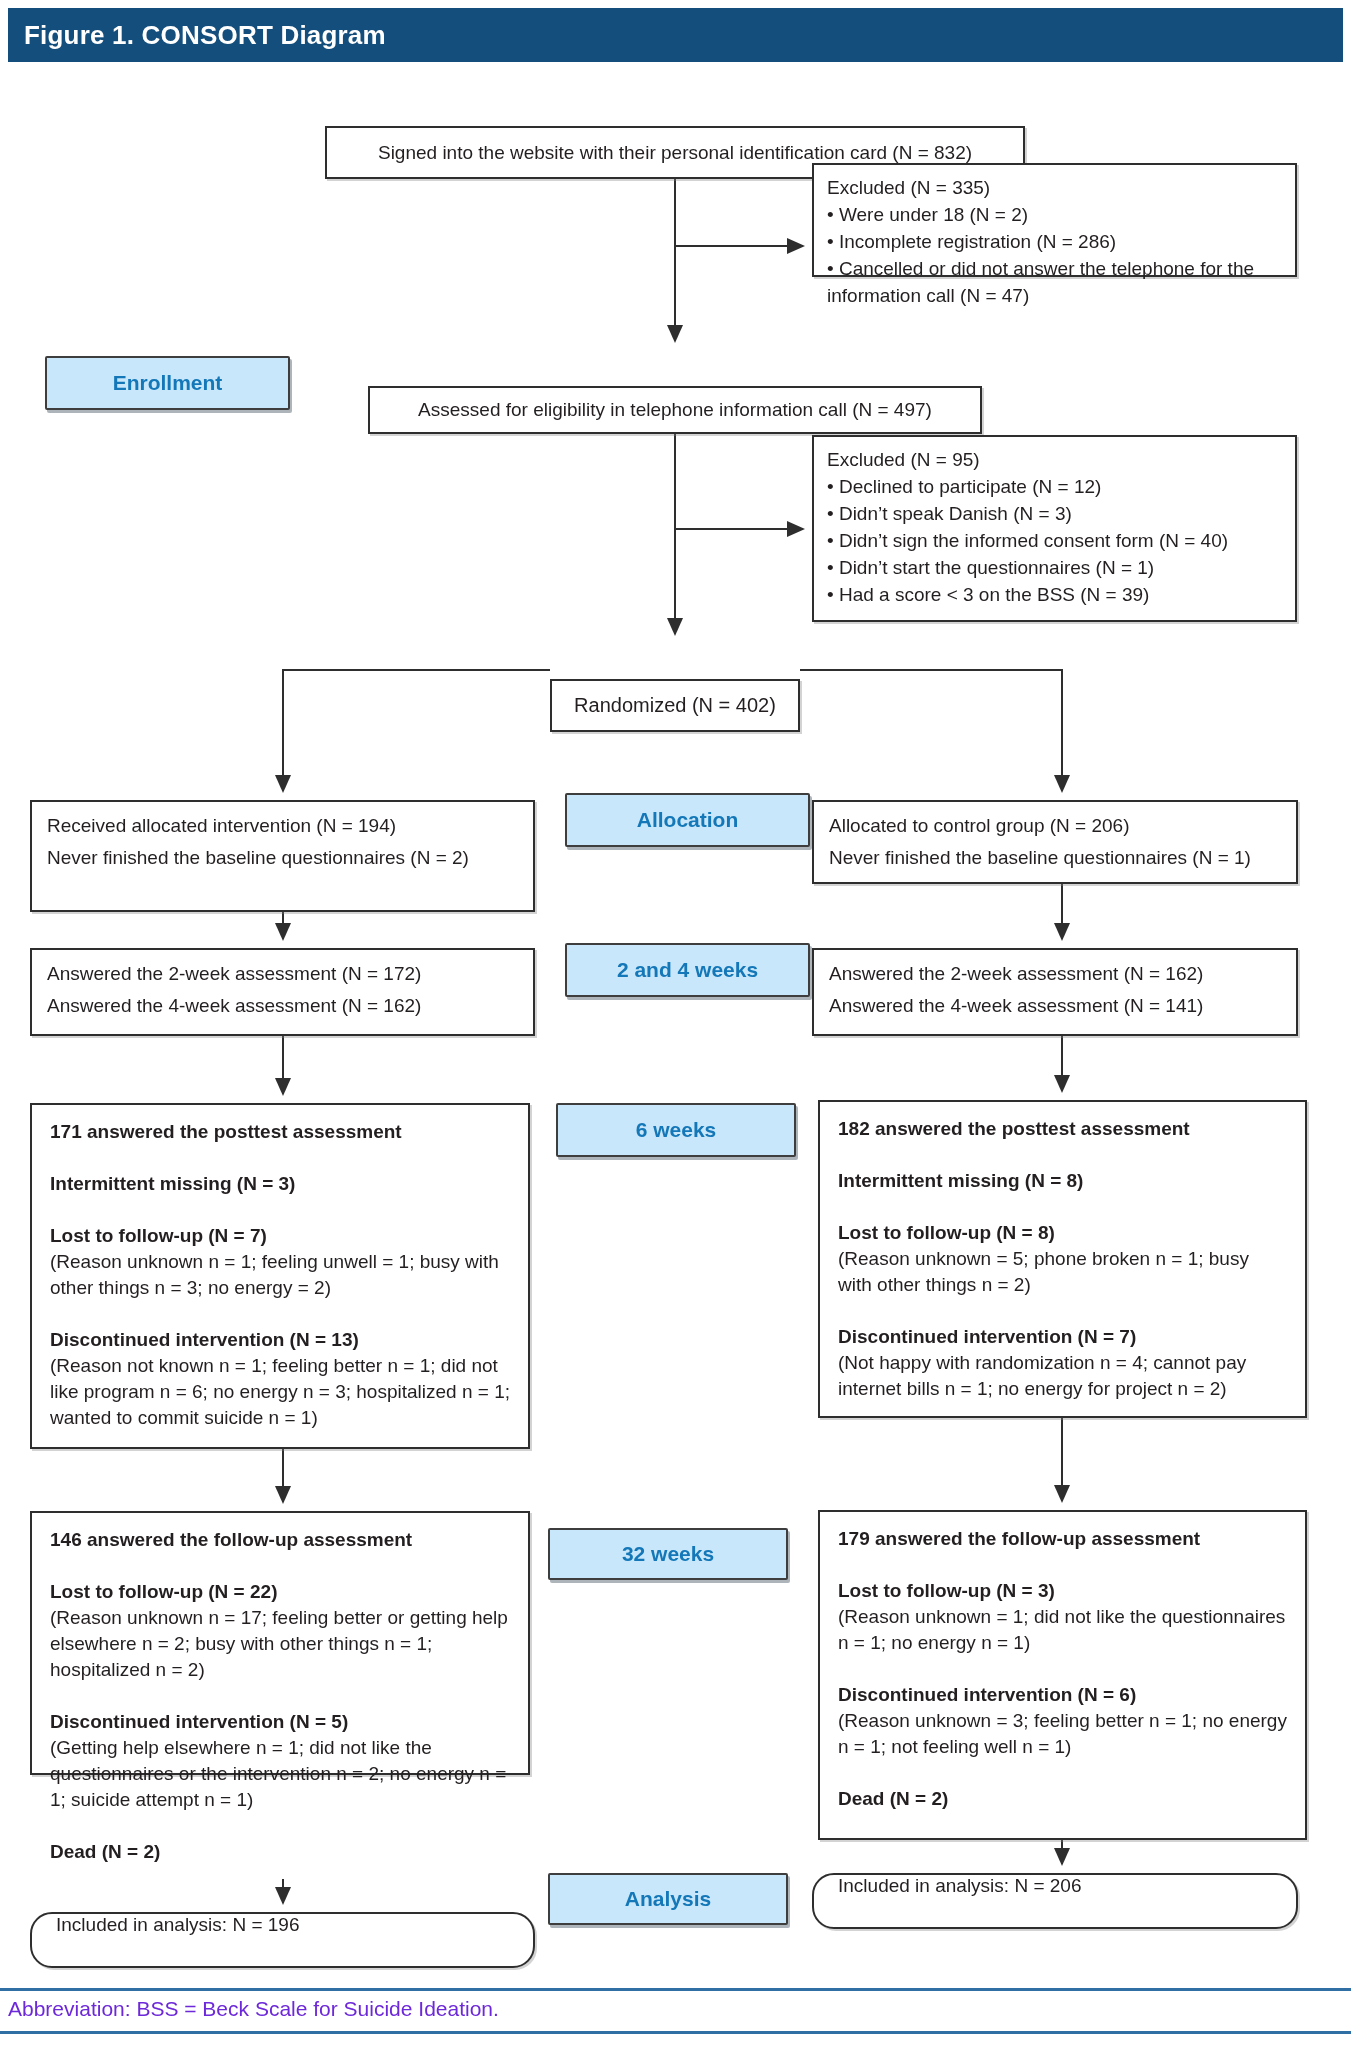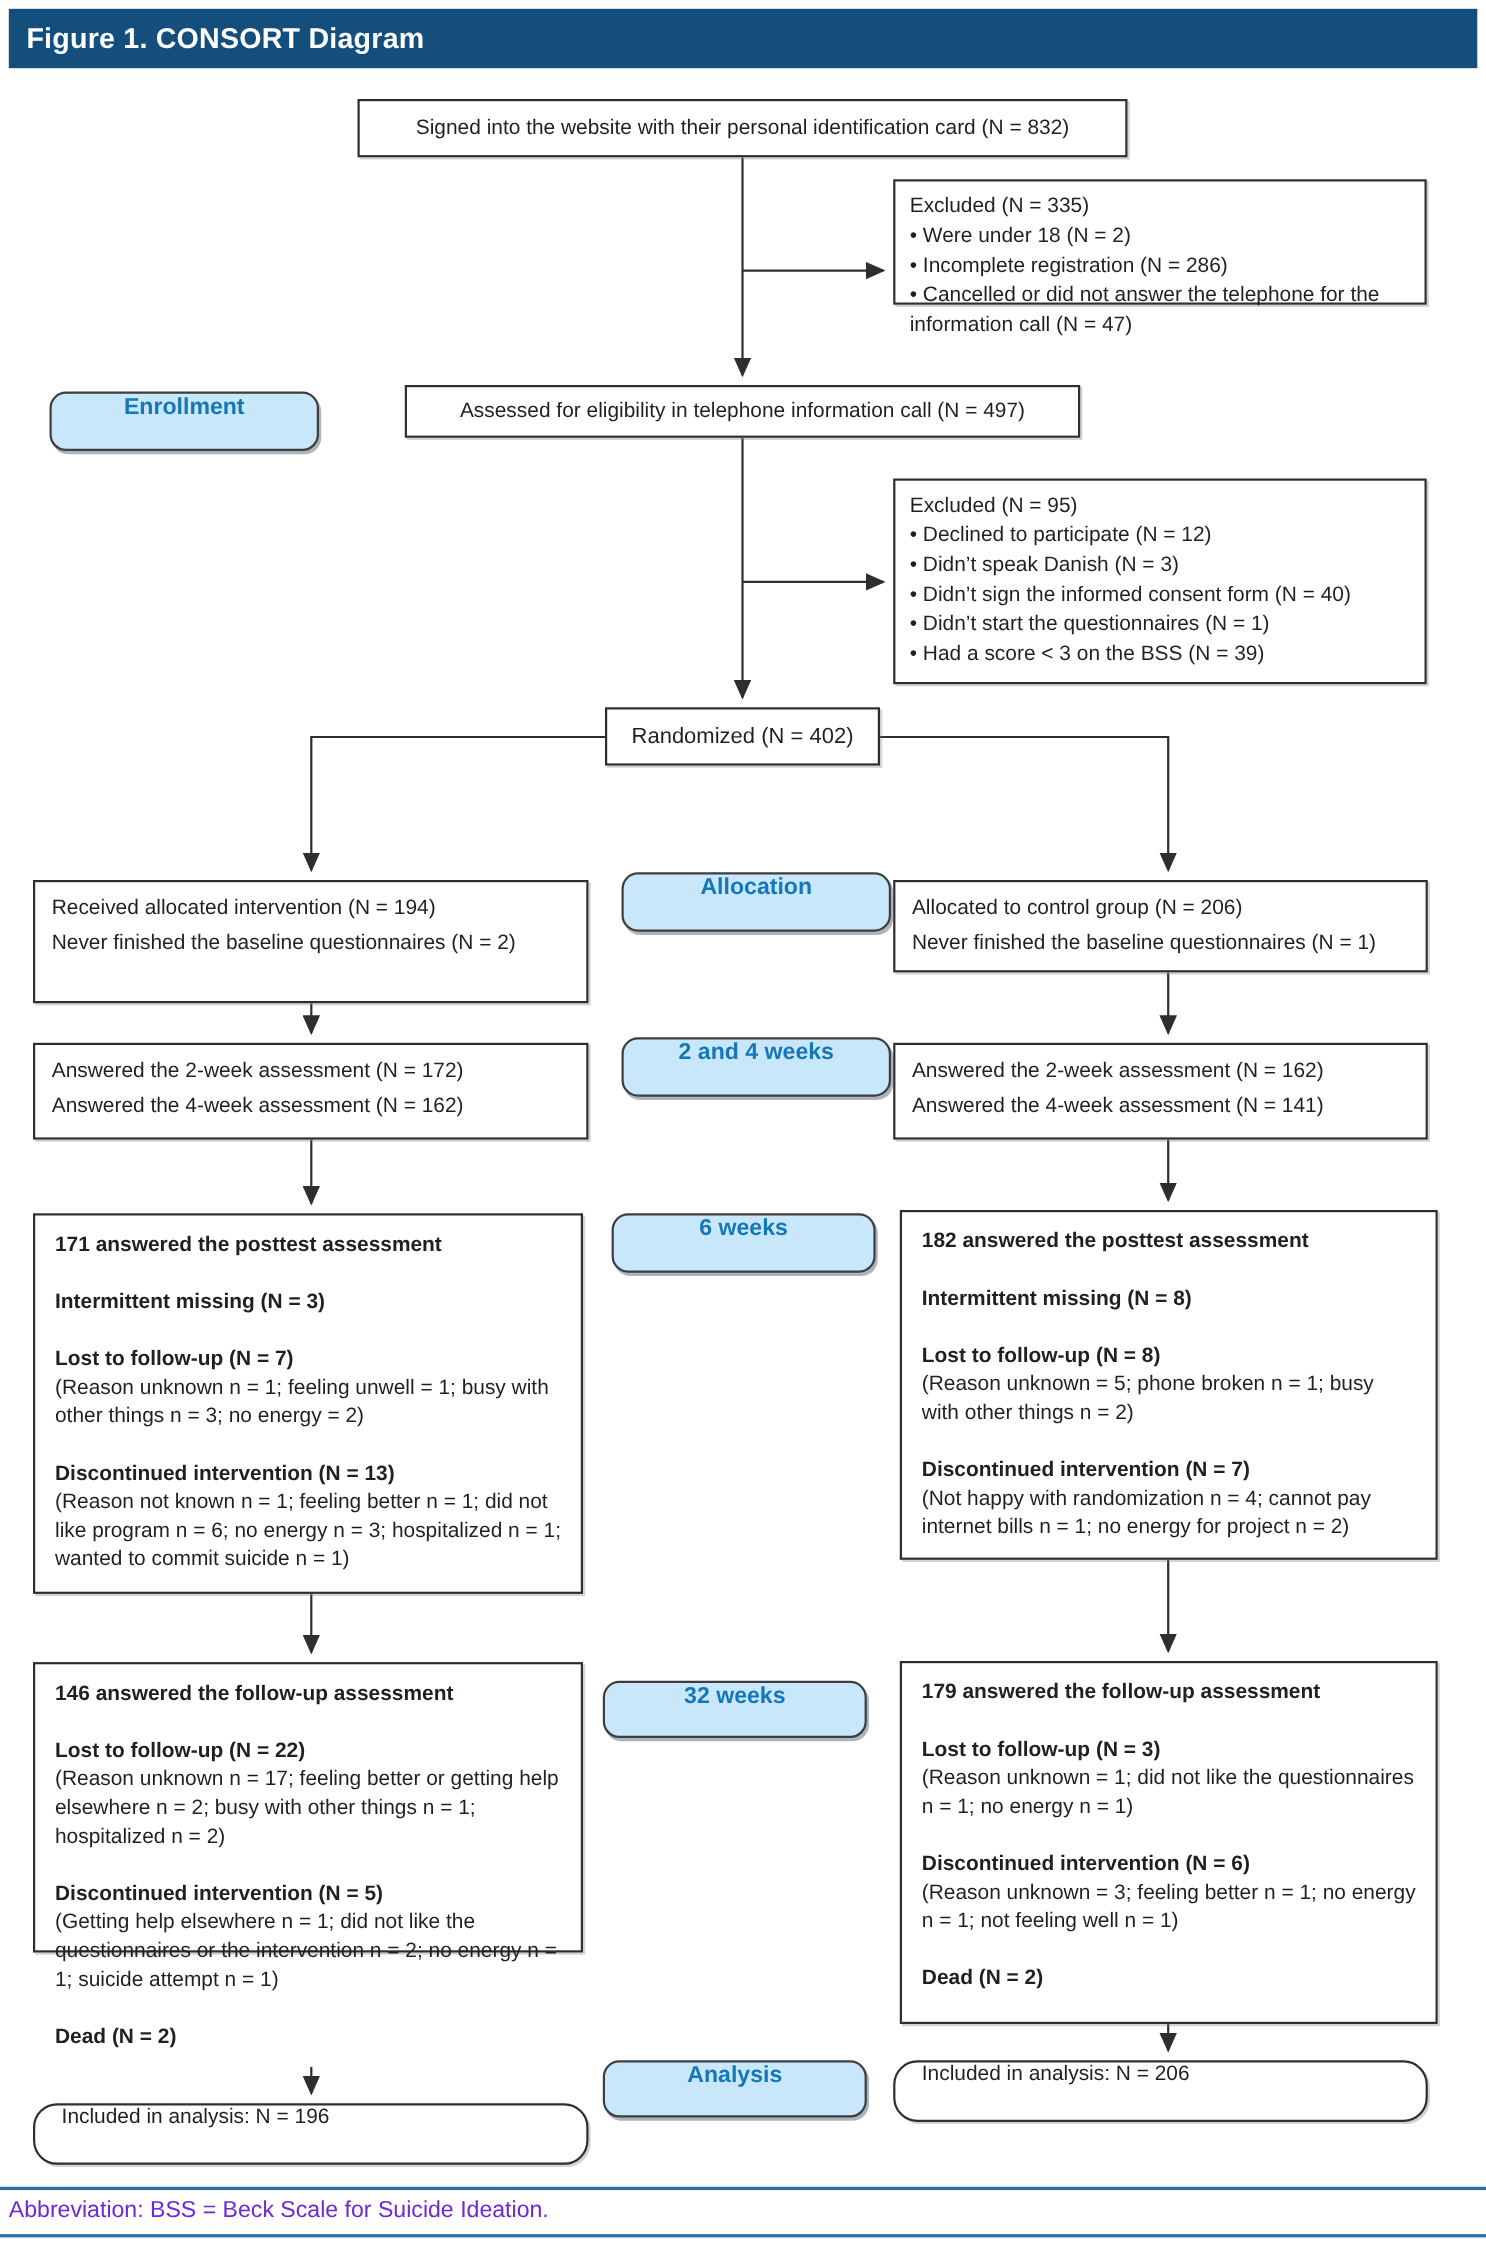--- a/index.html
+++ b/index.html
@@ -5,31 +5,31 @@
   html,body{margin:0;padding:0;background:#ffffff;}
   body{font-family:"Liberation Sans","DejaVu Sans",sans-serif;color:#231f20;}
   .canvas{position:relative;width:1351px;height:2048px;background:#fff;overflow:hidden;}
 
   .hdr{position:absolute;left:8px;top:8px;width:1335px;height:54px;background:#144e7c;
        color:#fff;font-weight:bold;font-size:26px;line-height:54px;padding-left:16px;
        box-sizing:border-box;letter-spacing:.2px;}
 
   .box{position:absolute;background:#fff;border:2px solid #2e2e2e;box-sizing:border-box;
        font-size:19px;box-shadow:2px 2px 0 rgba(130,130,130,.35);}
-  .center{display:flex;align-items:center;justify-content:center;text-align:left;}
+  .center{display:flex;align-items:center;justify-content:center;text-align:left;margin-top:36px;}
   .vleft{display:flex;justify-content:flex-start;padding-left:24px;border-radius:22px;}
   .listpad{padding:9px 13px;line-height:27px;}
   .linespad{padding:8px 15px;line-height:32px;}
   .bigpad{padding:14px 18px;line-height:26px;}
   p{margin:0;}
   .b{font-weight:bold;}
   .gap{margin-bottom:26px;}
 
-  .stage{position:absolute;background:#c9e7fa;border:2px solid #3e3e3e;border-radius:15px;
-         color:#1377b8;font-weight:bold;font-size:21px;display:flex;align-items:flex-start;
+  .stage{position:absolute;background:#c9e7fa;border:2px solid #3e3e3e;border-radius:2px;
+         color:#1377b8;font-weight:bold;font-size:21px;display:flex;align-items:center;
          justify-content:center;box-sizing:border-box;box-shadow:2px 3px 0 rgba(105,120,132,.55);}
 
   .connectors{position:absolute;left:0;top:0;pointer-events:none;}
 
   .rule{position:absolute;left:0;width:1351px;height:3px;background:#2f6fa3;}
   .footnote{position:absolute;left:8px;top:1997px;font-size:21px;color:#6d28d9;}
 </style>
 </head>
 <body>
 

